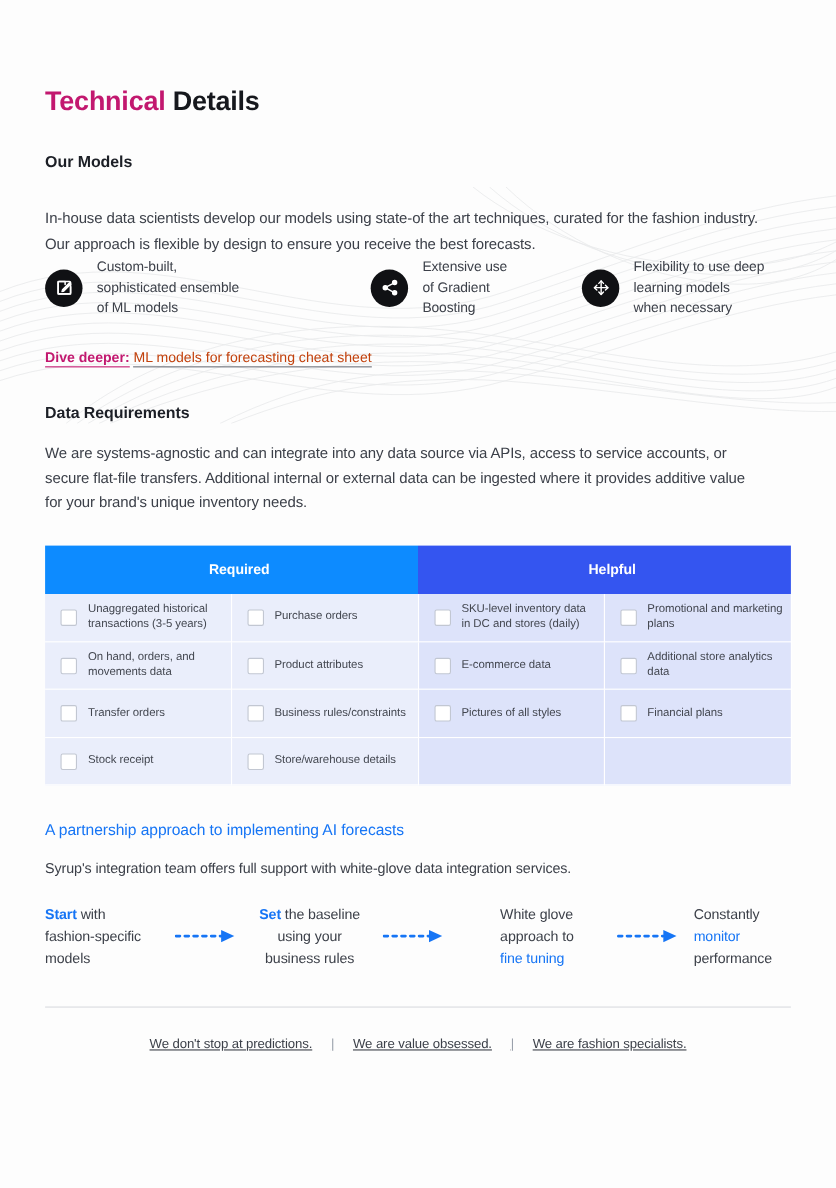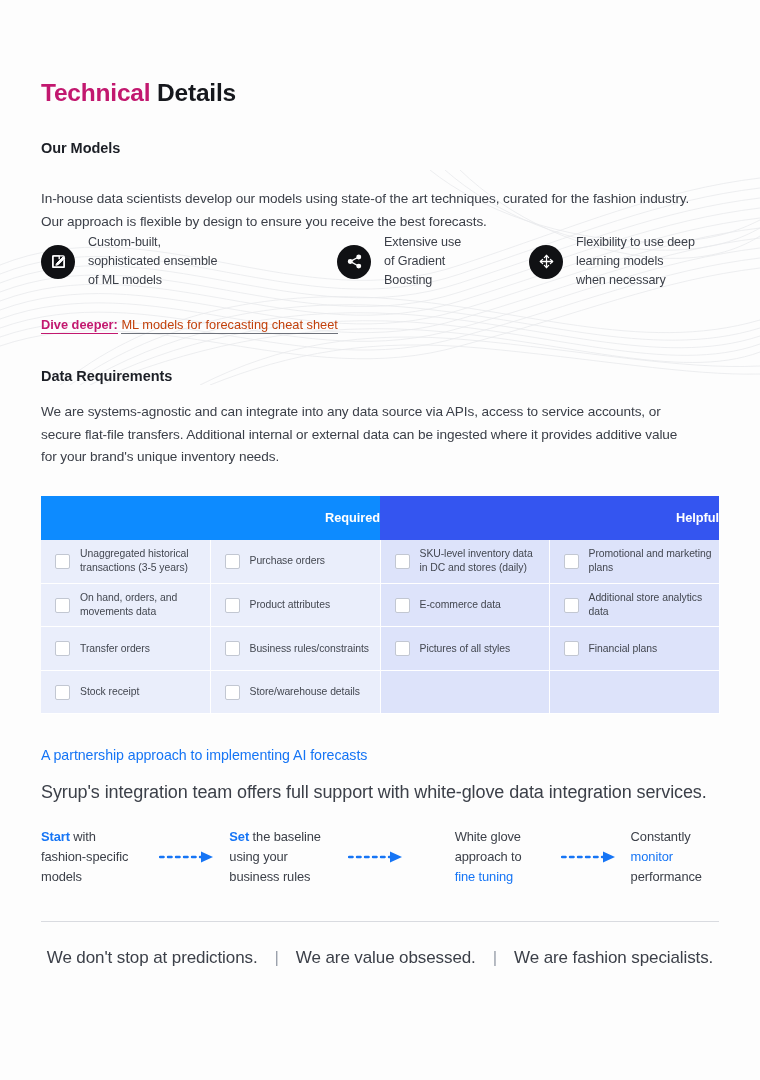--- a/index.html
+++ b/index.html
@@ -117,21 +117,21 @@
 
   
   .req-table {
     margin-top: 27px;
     width: 678px;
     border-collapse: collapse;
     table-layout: fixed;
   }
   .req-table th {
     height: 44px;
-    text-align: right;
+    text-align: center;
     vertical-align: middle;
     font-size: 12.8px;
     font-weight: bold;
     color: #ffffff;
     padding-left: 14px;
     letter-spacing: -0.05px;
   }
   th.th-required { background: #0d8bff; }
   th.th-helpful  { background: #3455f0; }
 
@@ -166,41 +166,41 @@
   
   .partnership-head {
     margin-top: 33px;
     font-size: 14.2px;
     font-weight: normal;
     color: #1675f5;
     letter-spacing: -0.05px;
   }
   .partnership-body {
     margin-top: 19px;
-    font-size: 18px;
+    font-size: 13px;
     color: #3c4049;
     letter-spacing: -0.1px;
   }
 
   
   .steps {
     margin-top: 24px;
     display: flex;
     align-items: center;
   }
   .step {
     font-size: 12.9px;
     line-height: 20px;
     color: #3c4049;
     letter-spacing: -0.1px;
   }
   .step .hl { color: #1675f5; font-weight: bold; }
   .step .hl-plain { color: #1675f5; }
   .s1 { width: 118px; }
-  .s2 { width: 118px; }
+  .s2 { width: 118px; text-align: center; }
   .s3 { width: 104px; margin-left: 37px; }
   .s4 { width: 100px; }
   .arrow {
     width: 62px;
     display: flex;
     align-items: center;
     justify-content: center;
   }
   .a1, .a2 { margin: 0 14px; }
   .a3 { margin: 0 14px; }
@@ -210,23 +210,24 @@
     margin-top: 34px;
     width: 678px;
     height: 1px;
     background: #d9dbe0;
   }
   .taglines {
     margin-top: 26px;
     display: flex;
     justify-content: center;
     align-items: center;
-    font-size: 17px;
+    font-size: 12px;
     color: #3c4049;
     letter-spacing: -0.1px;
+    text-decoration: underline;
   }
   .taglines .sep {
     color: #9aa0ab;
     padding: 0 17px;
   }
 
   
   .footer {
     position: absolute;
     left: 41px;

